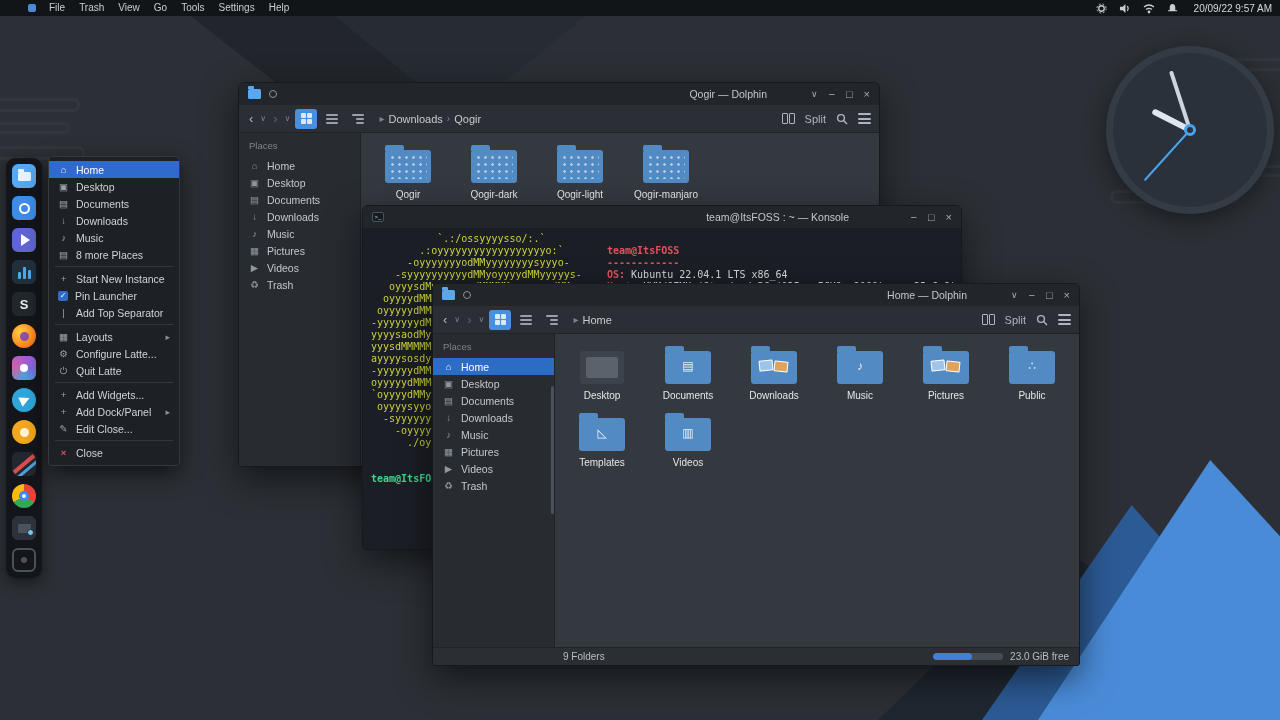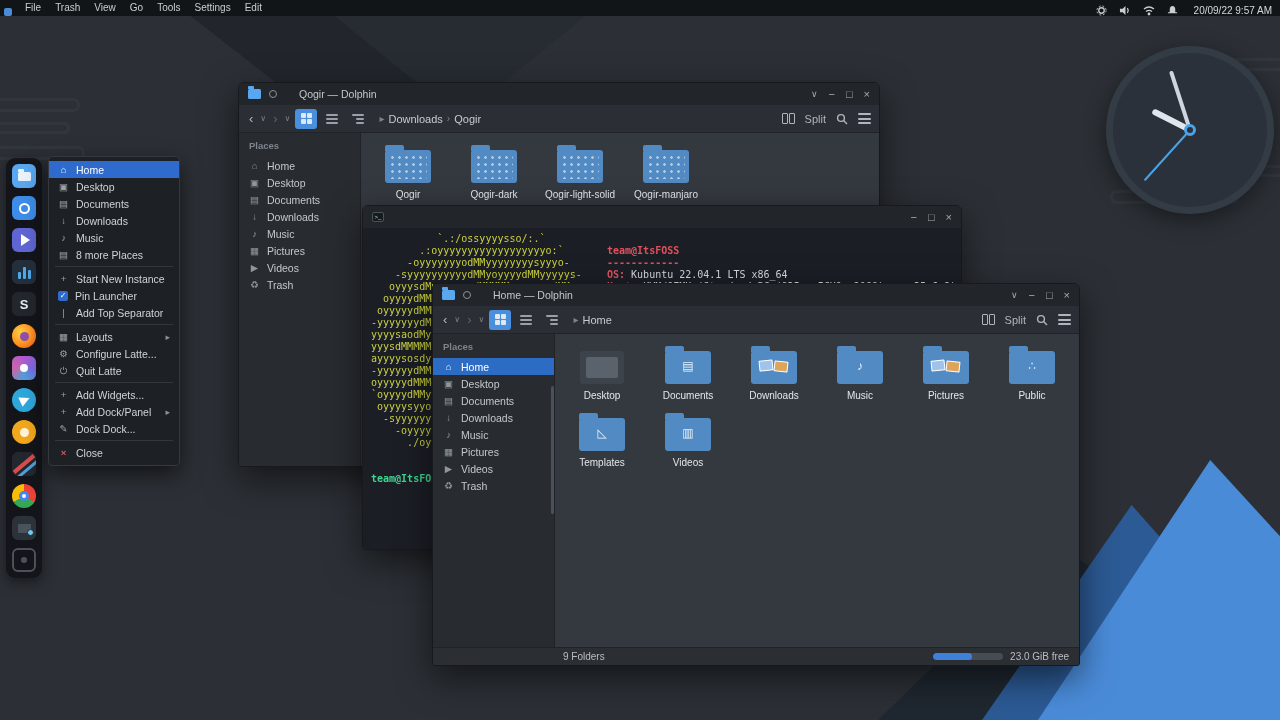--- a/index.html
+++ b/index.html
@@ -16,21 +16,21 @@
   .tri-dark { left:878px; top:545px; width:430px; height:175px; background:#1f2730;
               clip-path:polygon(42% 0,0 100%,100% 100%); }
   .tri-navy { left:982px; top:505px; width:340px; height:215px; background:#2c5a94;
               clip-path:polygon(44% 0,0 100%,100% 100%); }
   .tri-blue { left:1038px; top:460px; width:410px; height:260px; background:#4a8bd8;
               clip-path:polygon(42% 0,0 100%,100% 100%); }
   .swirl { position:absolute; border:3px solid #3a4047; border-radius:14px; opacity:.45; }
 
   
   .topbar { position:absolute; left:0; top:0; width:1280px; height:16px; background:#121518;
-            display:flex; align-items:flex-end; z-index:60; color:#c9cdd1; font-size:10px; }
+            display:flex; align-items:center; z-index:60; color:#c9cdd1; font-size:10px;padding-left:24px; }
   .topbar .appdot { width:8px; height:8px; border-radius:2px; background:#4a8bd8; margin:0 6px 0 4px; }
   .menu-item { padding:0 7px; line-height:16px; }
   .tray { margin-left:auto; display:flex; align-items:center; gap:12px; padding-right:8px; }
   .tray svg { display:block; }
   .panel-clock { font-size:10px; color:#d4d8dc; padding-left:4px; }
 
   
   .clockw { position:absolute; left:1106px; top:46px; width:168px; height:168px; z-index:5; }
   .clock-face { position:absolute; inset:0; border-radius:50%; background:#2a313a;
                 border:7px solid #333b45; box-shadow:0 6px 22px rgba(0,0,0,.45); }
@@ -100,21 +100,21 @@
   .win { position:absolute; background:#31353c; border:1px solid #17191c;
          border-radius:6px 6px 3px 3px; box-shadow:0 12px 34px rgba(0,0,0,.55);
          display:flex; flex-direction:column; }
   .tbar { height:22px; background:#22262b; border-radius:5px 5px 0 0; display:flex;
           align-items:center; padding:0 9px; position:relative; flex:none; }
   .tbar .appico { width:13px; height:10px; background:#58a7ef; border-radius:1.5px; position:relative; flex:none; }
   .tbar .appico::before { content:""; position:absolute; top:-3px; left:0; width:6px; height:3px;
                           background:#58a7ef; border-radius:1px 1px 0 0; }
   .tbar .circico { width:8px; height:8px; border:1.5px solid #8b9299; border-radius:50%;
                    margin-left:8px; flex:none; }
-  .tbar-title { position:absolute; left:60px; right:92px; text-align:left; font-size:10.5px;
+  .tbar-title { position:absolute; left:60px; right:112px; text-align:right; font-size:10.5px;
                 color:#c2c7cc; white-space:nowrap; overflow:hidden; }
   .tbar-ctrls { margin-left:auto; display:flex; gap:11px; color:#a6adb4; font-size:11px;
                 align-items:center; z-index:1; }
   .tbar-ctrls span { line-height:12px; }
 
   .toolbar { height:28px; background:#2b2f35; border-bottom:1px solid #202328; display:flex;
              align-items:center; padding:0 8px; gap:4px; color:#99a0a8; font-size:12px; flex:none; }
   .navg { font-size:13px; padding:0 2px; color:#aeb5bc; }
   .navg.dim { color:#5d646b; }
   .tinycaret { font-size:8px; color:#7a8188; padding:0 1px; }
@@ -133,21 +133,21 @@
   .tb-right { margin-left:auto; display:flex; align-items:center; gap:10px; color:#aeb5bc;
               font-size:11px; }
   .split-ico { display:flex; gap:1px; }
   .split-ico i { width:6px; height:11px; border:1px solid #aeb5bc; border-radius:1px; }
   .hamb { display:flex; flex-direction:column; gap:2.5px; }
   .hamb i { width:13px; height:2px; background:#aeb5bc; border-radius:1px; }
 
   .body-row { flex:1; display:flex; min-height:0; }
   .places { width:122px; background:#282c31; border-right:1px solid #1f2226; padding:5px 0;
             font-size:10.5px; color:#c3c8cd; position:relative; flex:none; }
-  .places-h { margin:2px 10px 6px; font-size:9.5px; color:#7d848b;font-weight:bold; }
+  .places-h { margin:2px 10px 6px; font-size:9.5px; color:#7d848b; }
   .place { display:flex; align-items:center; gap:7px; height:17px; padding:0 10px; }
   .place .pi { width:11px; text-align:center; font-size:9.5px; color:#8f969d; flex:none; }
   .place.sel { background:#2d6cc4; color:#fff; }
   .place.sel .pi { color:#fff; }
   .sb-scroll { position:absolute; right:0px; top:52px; width:3px; height:128px;
                background:#4a5158; border-radius:2px; }
 
   .files { flex:1; background:#34383f; padding:8px 4px; display:flex; flex-wrap:wrap;
            align-content:flex-start; overflow:hidden; position:relative; }
   .fitem { width:86px; display:flex; flex-direction:column; align-items:center; margin:2px 0 8px; }
@@ -218,21 +218,21 @@
 </div>
 
 <div class="topbar">
   <span class="appdot"></span>
   <span class="menu-item">File</span>
   <span class="menu-item">Trash</span>
   <span class="menu-item">View</span>
   <span class="menu-item">Go</span>
   <span class="menu-item">Tools</span>
   <span class="menu-item">Settings</span>
-  <span class="menu-item">Edit</span>
+  <span class="menu-item">Help</span>
   <span class="tray">
     <span>
       <svg width="11" height="11" viewBox="0 0 12 12">
         <circle cx="6" cy="6" r="3" fill="none" stroke="#c9cdd1" stroke-width="1.4"></circle>
         <circle cx="6" cy="6" r="5" fill="none" stroke="#c9cdd1" stroke-width="1" stroke-dasharray="2 2"></circle>
       </svg>
     </span>
     <span>
       <svg width="12" height="11" viewBox="0 0 13 12">
         <path d="M1 4 h3 l3-3 v10 l-3-3 h-3 z" fill="#c9cdd1"></path>
@@ -434,35 +434,36 @@
       <div class="fitem">
         <div class="folder">
             <span class="pattern"></span>
           </div>
         <div class="flabel">Qogir-dark</div>
       </div>
       <div class="fitem">
         <div class="folder">
             <span class="pattern"></span>
           </div>
-        <div class="flabel">Qogir-light-solid</div>
+        <div class="flabel">Qogir-light</div>
       </div>
       <div class="fitem">
         <div class="folder">
             <span class="pattern"></span>
           </div>
         <div class="flabel">Qogir-manjaro</div>
       </div>
     </div>
   </div>
 </div>
 
 <div class="win" style="left:362px; top:205px; width:600px; height:345px; z-index:20;">
   <div class="tbar">
     <span class="term-tbar-ico">&gt;_</span>
+    <span class="tbar-title">team@ItsFOSS : ~ — Konsole</span>
     <span class="tbar-ctrls">
       <span>−</span>
       <span>□</span>
       <span>×</span>
     </span>
   </div>
   <div class="term-body">
     <pre class="ascii">           `.:/ossyyyysso/:.`
         .:oyyyyyyyyyyyyyyyyyyo:`
       -oyyyyyyyodMMyyyyyyyysyyyo-
@@ -715,20 +716,20 @@
     <span class="mi">+</span>
     <span>Add Widgets...</span>
   </div>
   <div class="cm-item">
     <span class="mi">+</span>
     <span>Add Dock/Panel</span>
     <span class="cm-arrow">▸</span>
   </div>
   <div class="cm-item">
     <span class="mi">✎</span>
-    <span>Dock Dock...</span>
+    <span>Edit Close...</span>
   </div>
   <div class="cm-sep"></div>
   <div class="cm-item">
     <span class="mi mi-red">×</span>
     <span>Close</span>
   </div>
 </div>
 
 </body></html>

